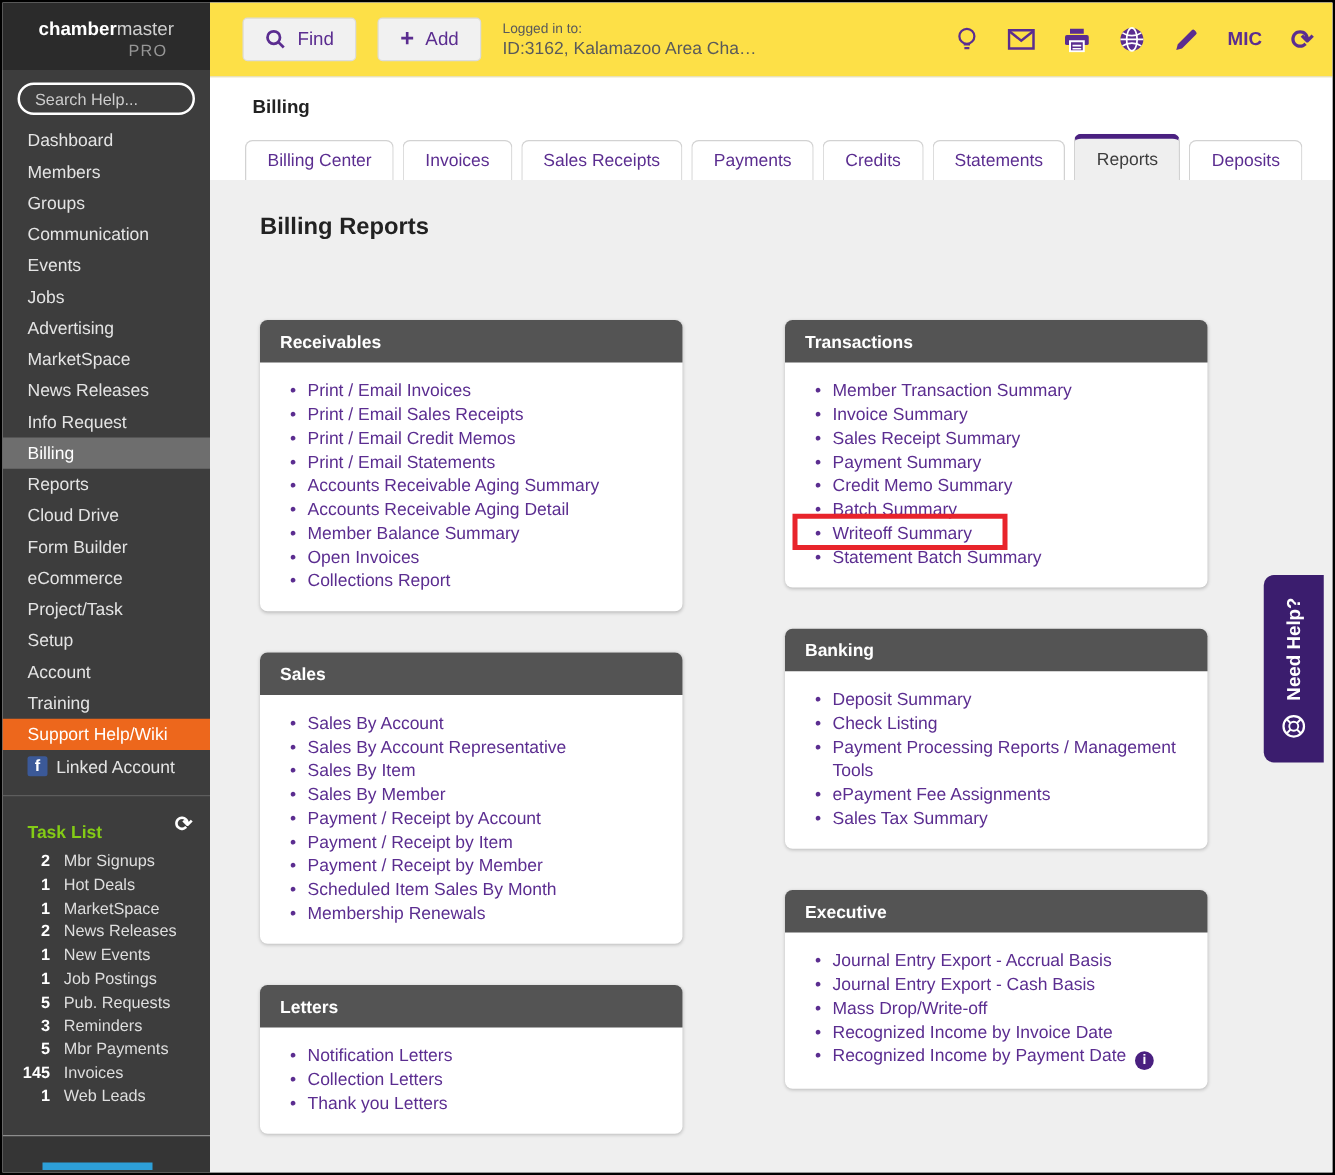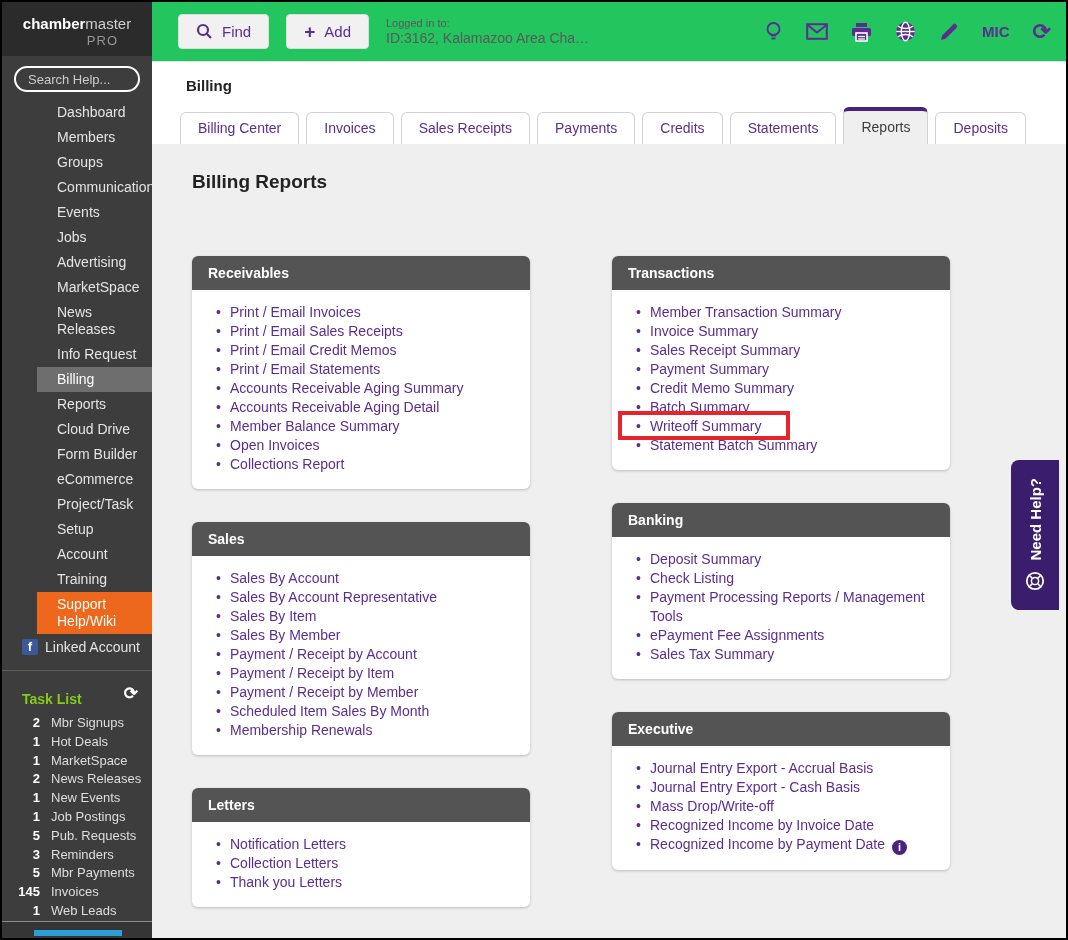--- a/index.html
+++ b/index.html
@@ -2,50 +2,50 @@
 <html><head>
 <meta charset="utf-8">
 <style>
   * { box-sizing: border-box; }
   html,body { margin:0; padding:0; background:#888; }
   body { font-family:"Liberation Sans", sans-serif; }
   .page { width:1068px; height:940px; border:2px solid #000; background:#efefef;
           display:flex; overflow:hidden; position:relative; margin:0 auto; }
 
   
-  .sidebar { width:150px; flex-shrink:0; background:#3d3d3d; display:flex; flex-direction:column; }
+  .sidebar { width:166px; flex-shrink:0; background:#3d3d3d; display:flex; flex-direction:column; }
   .logo { background:#2b2b2b; padding:13px 6px 8px; text-align:center; }
   .logo-line { font-size:15px; color:#fff; }
   .logo-line .bold { font-weight:bold; }
   .logo-line .reg  { color:#cfcfcf; font-weight:normal; }
   .logo-sub { font-size:13px; color:#969696; letter-spacing:1px; text-align:right; padding-right:28px; margin-top:1px; }
   .search-wrap { padding:10px 12px 6px; }
   .search-help { width:100%; height:26px; background:transparent; border:2px solid #fff; border-radius:14px;
                  color:#ccc; font-size:13px; padding:0 12px; outline:none; }
   .search-help::placeholder { color:#ccc; }
   .nav { margin-top:2px; }
-  .nav-item { color:#e4e4e4; font-size:14px; line-height:17px; padding:4px 6px 4px 20px; cursor:pointer;margin-left:35px; }
+  .nav-item { color:#e4e4e4; font-size:14px; line-height:17px; padding:4px 6px 4px 20px; cursor:pointer; }
   .nav-item.active  { background:#6e6e6e; color:#fff; }
   .nav-item.support { background:#ed671c; color:#fff; }
   .linked { display:flex; align-items:center; gap:7px; padding:5px 6px 5px 20px; color:#e4e4e4; font-size:14px; cursor:pointer; }
   .fb-badge { width:16px; height:16px; background:#3b5998; color:#fff; border-radius:2px; font-weight:bold;
               font-size:13px; line-height:16px; text-align:center; flex-shrink:0; }
   .task-section { margin-top:10px; border-top:1px solid #5d5d5d; padding-top:10px; }
   .task-head { display:flex; align-items:center; justify-content:space-between; padding:0 14px 7px 20px; }
   .task-title { color:#84cc16; font-weight:bold; font-size:14px;margin-top:10px; }
   .task-refresh { color:#fff; font-weight:bold; font-size:17px; cursor:pointer; line-height:14px; }
   .task-row { display:flex; font-size:13px; line-height:16.8px; padding:1px 0; cursor:pointer; }
   .task-count { width:38px; text-align:right; color:#fff; font-weight:bold; flex-shrink:0; }
   .task-label { color:#dedede; margin-left:11px; }
   .sidebar-footer { margin-top:auto; border-top:1px solid #8d8d8d; height:30px; background:#353535; position:relative; }
   .h-thumb { position:absolute; left:32px; bottom:2px; width:88px; height:6px; background:#2d9fd8; cursor:pointer; }
 
   
   .main { flex:1; display:flex; flex-direction:column; min-width:0; background:#efefef; }
-  .topbar { height:60px; background:#22c55e; border-bottom:1px solid #e1e1e1; display:flex; align-items:center; flex-shrink:0; }
+  .topbar { height:60px; background:#fde047; border-bottom:1px solid #e1e1e1; display:flex; align-items:center; flex-shrink:0; }
   .btn { display:flex; align-items:center; gap:9px; background:#f1f1f1; border:1px solid #dcdcdc; border-radius:4px;
          color:#5b2d90; font-size:15px; padding:8px 17px; cursor:pointer; font-family:inherit; }
   .btn-find { margin-left:26px; }
   .btn-add  { margin-left:17px; }
   .plus-glyph { font-size:19px; font-weight:bold; line-height:14px; }
   .loggedin { margin-left:17px; color:#5a5a5a; }
   .li-label { font-size:11px; }
   .li-value { font-size:14px; margin-top:1px; }
   .top-icons { margin-left:auto; display:flex; align-items:center; gap:23px; padding-right:15px; color:#5b2d90; }
   .icon-btn { cursor:pointer; display:flex; align-items:center; }

